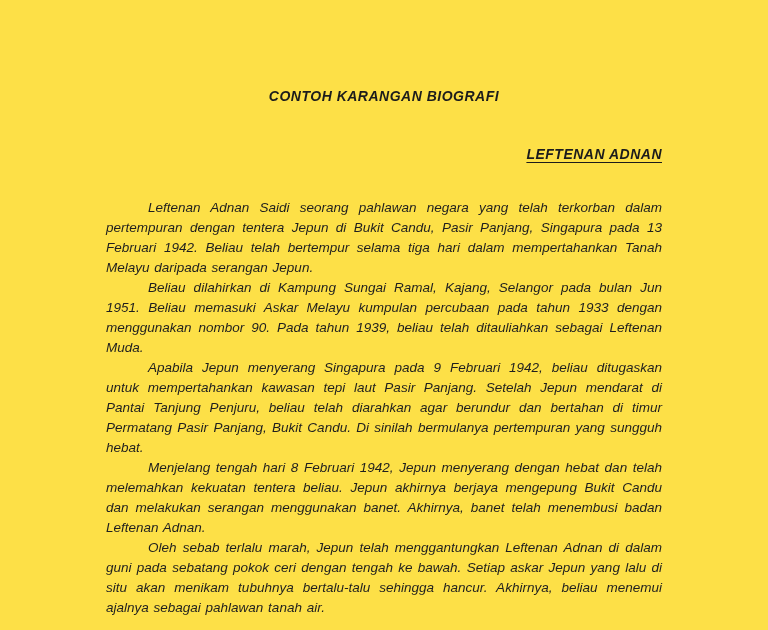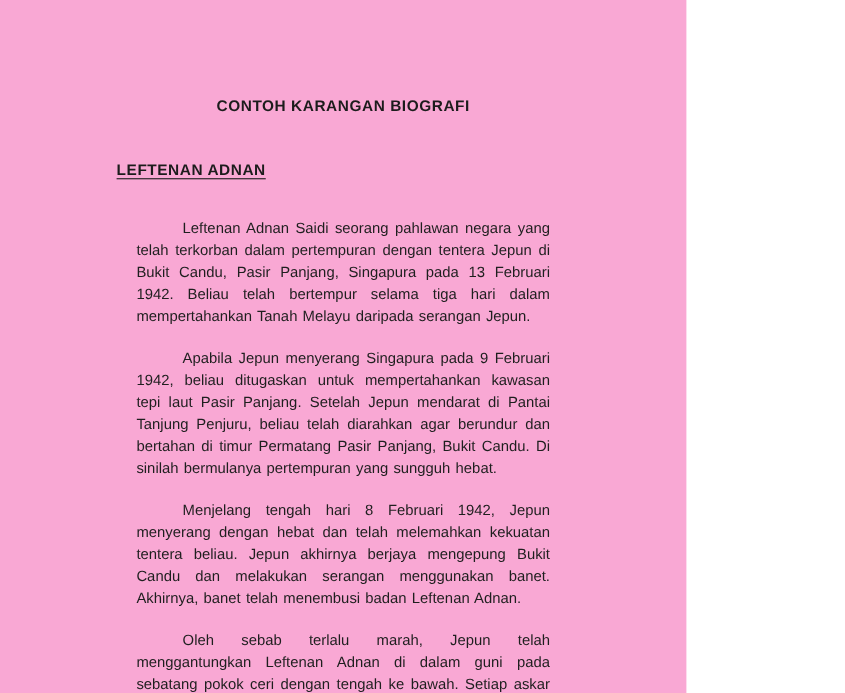--- a/index.html
+++ b/index.html
@@ -9,62 +9,64 @@
     background: #ffffff;
   }
   body {
     width: 768px;
     height: 630px;
     overflow: hidden;
     font-family: "Liberation Sans", sans-serif;
     color: #1f1f1f;
   }
   .page {
-    width: 624px;
+    width: 768px;
     height: 630px;
     padding: 86px 106px 0 106px;
-    background: #f9a8d4;
+    background: #fde047;
+    font-style: italic;
   }
   .doc-heading {
     margin: 0;
     font-size: 14px;
     font-weight: 700;
     letter-spacing: 0.5px;
     text-align: center;
     line-height: 20px;
     color: #1c1c1c;
   }
   .doc-title {
     margin: 38px 0 34px 0;
     font-size: 14px;
     font-weight: 700;
     letter-spacing: 0.5px;
-    text-align: left;
+    text-align: right;
     line-height: 20px;
     text-decoration: underline;
     text-underline-offset: 3px;
     color: #1c1c1c;
   }
   .doc-body p {
-    margin: 18px;
+    margin: 0;
     font-size: 13.5px;
     line-height: 20px;
     text-align: justify;
     text-indent: 42px;
     color: #1f1f1f;
     word-spacing: 1px;
   }
 </style>
 </head>
 <body>
 
 <div class="page">
   <h1 class="doc-heading">CONTOH KARANGAN BIOGRAFI</h1>
 
   <h2 class="doc-title">LEFTENAN ADNAN</h2>
 
   <div class="doc-body">
     <p>Leftenan Adnan Saidi seorang pahlawan negara yang telah terkorban dalam pertempuran dengan tentera Jepun di Bukit Candu, Pasir Panjang, Singapura pada 13 Februari 1942. Beliau telah bertempur selama tiga hari dalam mempertahankan Tanah Melayu daripada serangan Jepun.</p>
+    <p>Beliau dilahirkan di Kampung Sungai Ramal, Kajang, Selangor pada bulan Jun 1951. Beliau memasuki Askar Melayu kumpulan percubaan pada tahun 1933 dengan menggunakan nombor 90. Pada tahun 1939, beliau telah ditauliahkan sebagai Leftenan Muda.</p>
     <p>Apabila Jepun menyerang Singapura pada 9 Februari 1942, beliau ditugaskan untuk mempertahankan kawasan tepi laut Pasir Panjang. Setelah Jepun mendarat di Pantai Tanjung Penjuru, beliau telah diarahkan agar berundur dan bertahan di timur Permatang Pasir Panjang, Bukit Candu. Di sinilah bermulanya pertempuran yang sungguh hebat.</p>
     <p>Menjelang tengah hari 8 Februari 1942, Jepun menyerang dengan hebat dan telah melemahkan kekuatan tentera beliau. Jepun akhirnya berjaya mengepung Bukit Candu dan melakukan serangan menggunakan banet. Akhirnya, banet telah menembusi badan Leftenan Adnan.</p>
     <p>Oleh sebab terlalu marah, Jepun telah menggantungkan Leftenan Adnan di dalam guni pada sebatang pokok ceri dengan tengah ke bawah. Setiap askar Jepun yang lalu di situ akan menikam tubuhnya bertalu-talu sehingga hancur. Akhirnya, beliau menemui ajalnya sebagai pahlawan tanah air.</p>
   </div>
 </div>
 
 </body></html>

